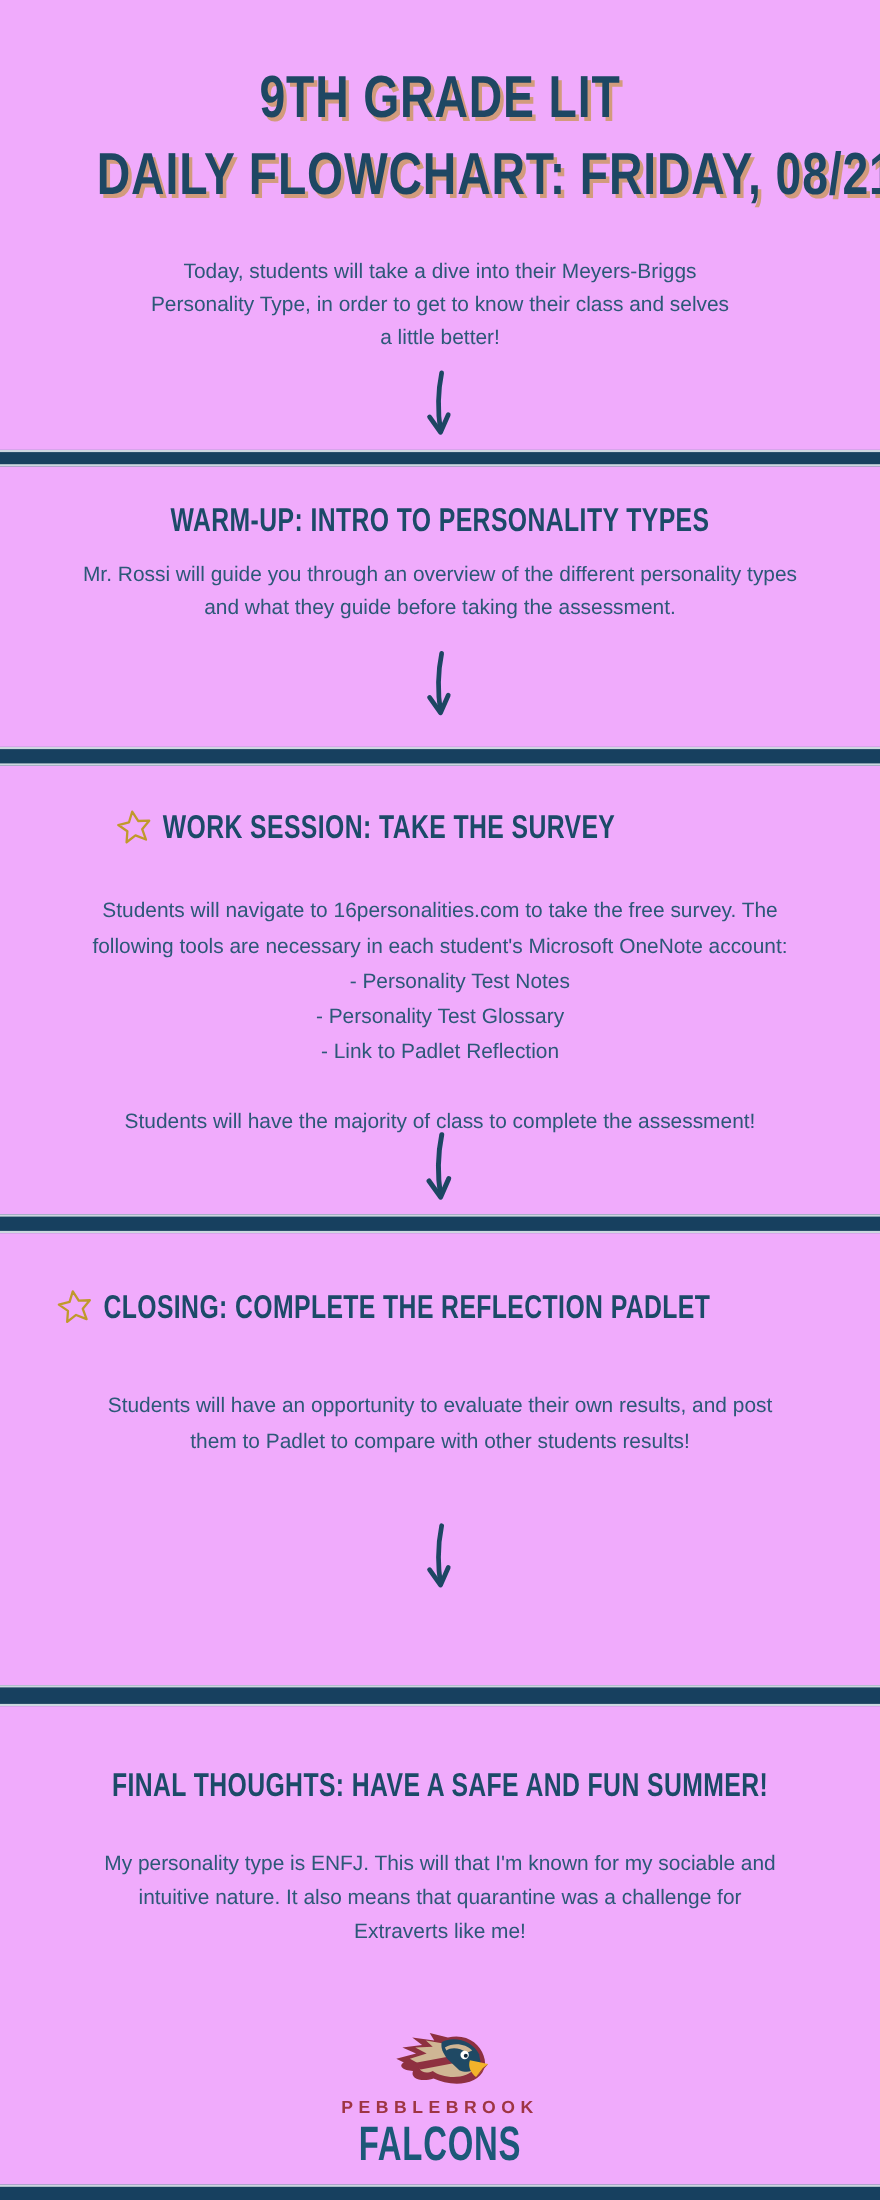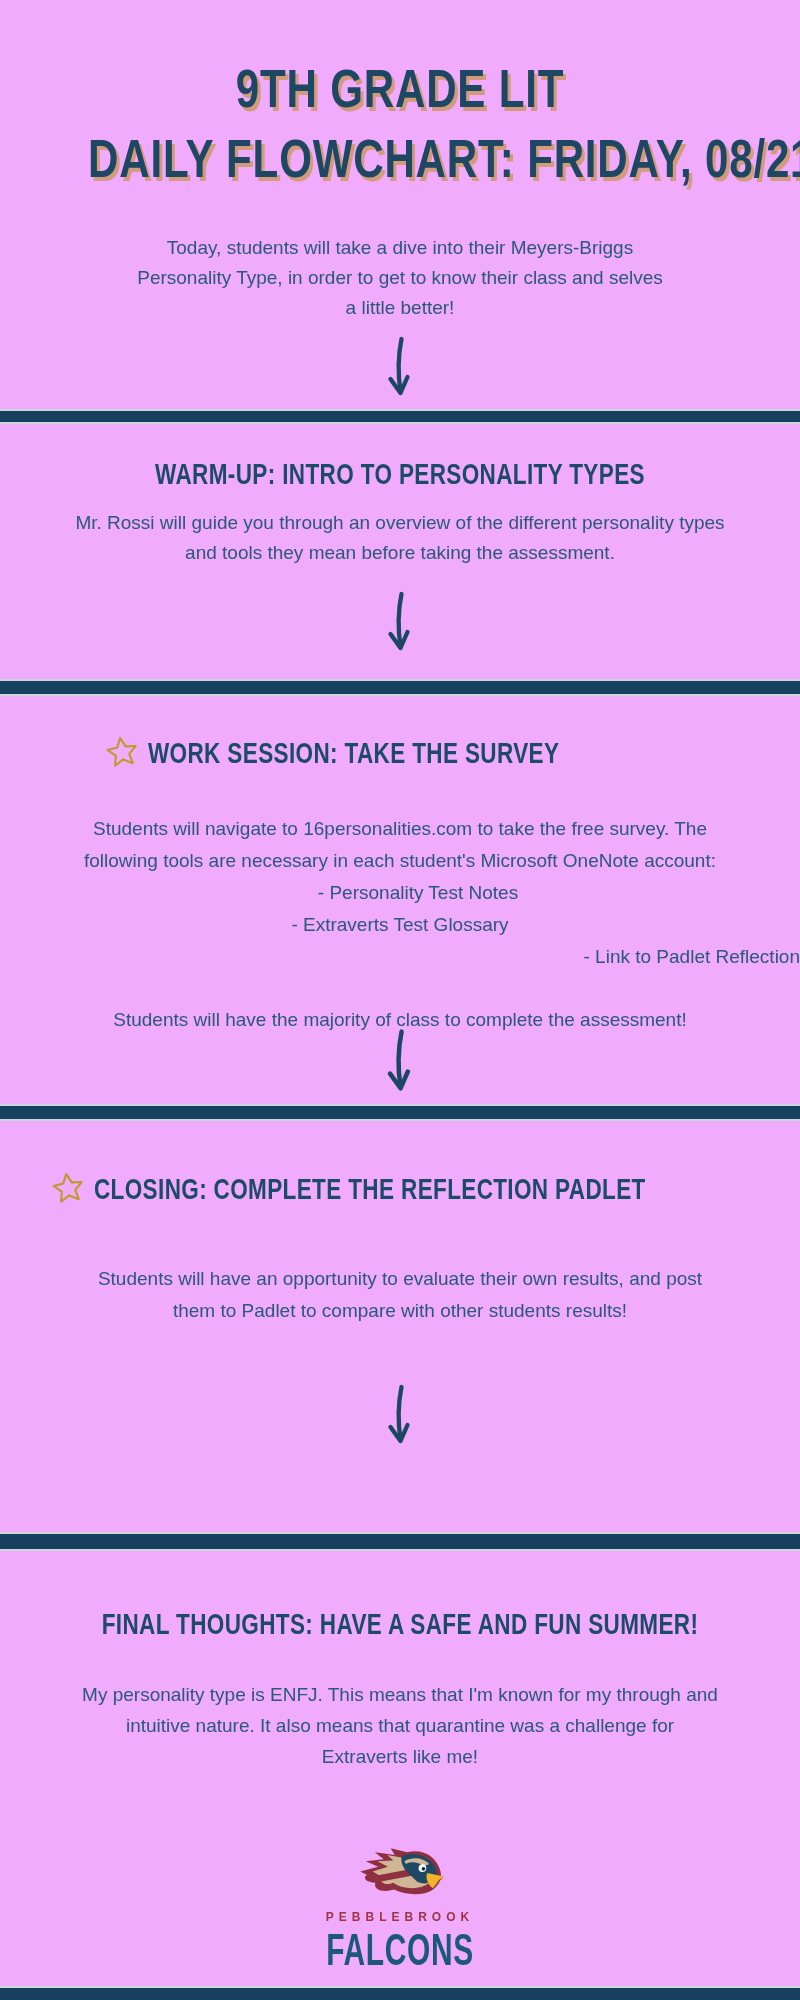--- a/index.html
+++ b/index.html
@@ -34,21 +34,21 @@
   
   .bar{
     left:0;width:800px;background:#17405f;box-sizing:border-box;
     border-top:2px solid #ccd7e0;border-bottom:2px solid #ccd7e0;
   }
   
   .arrow svg, .star svg{display:block;}
   
   .school-name{
     left:0;width:800px;text-align:center;color:#9e3543;
-    font-size:12px;font-weight:700;letter-spacing:5px;line-height:14px;
+    font-size:16px;font-weight:700;letter-spacing:5px;line-height:14px;
   }
   .mascot-name{
     left:0;width:800px;text-align:center;color:#1c5878;
     font-size:44px;font-weight:800;line-height:44px;white-space:nowrap;
     letter-spacing:1px;
     transform:scaleX(0.68);transform-origin:50% 50%;
   }
 </style>
 </head>
 <body>
@@ -69,21 +69,21 @@
       <path d="M21.5 3 C 18 20 17.5 36 20.5 56" fill="none" stroke="#1d4663" stroke-width="4.3" stroke-linecap="round"></path>
       <path d="M10.5 43 L 20.5 57 L 27.5 41" fill="none" stroke="#1d4663" stroke-width="4.3" stroke-linecap="round" stroke-linejoin="round"></path>
     </svg>
   </div>
 
   <div class="abs bar" style="top:409px;height:15px;"></div>
 
   <div class="abs section-heading heading-centered" style="top:458px;">WARM-UP: INTRO TO PERSONALITY TYPES</div>
   <div>
     <div class="abs body-line" style="top:508px;">Mr. Rossi will guide you through an overview of the different personality types</div>
-    <div class="abs body-line" style="top:538px;">and tools they mean before taking the assessment.</div>
+    <div class="abs body-line" style="top:538px;">and what they guide before taking the assessment.</div>
   </div>
 
   <div class="abs arrow" style="left:380px;top:591px;">
     <svg width="40" height="62" viewBox="0 0 40 62">
       <path d="M21.5 3 C 18 20 17.5 36 20.5 56" fill="none" stroke="#1d4663" stroke-width="4.3" stroke-linecap="round"></path>
       <path d="M10.5 43 L 20.5 57 L 27.5 41" fill="none" stroke="#1d4663" stroke-width="4.3" stroke-linecap="round" stroke-linejoin="round"></path>
     </svg>
   </div>
 
   <div class="abs bar" style="top:679px;height:17px;"></div>
@@ -92,22 +92,22 @@
     <svg width="32" height="32" viewBox="0 0 32 32" style="transform:rotate(-8deg);">
       <polygon points="16,2.8 20.2,11.9 30.2,13 22.8,19.8 24.9,29.6 16,24.5 7.1,29.6 9.2,19.8 1.8,13 11.8,11.9" fill="none" stroke="#c0992b" stroke-width="2.1" stroke-linejoin="round"></polygon>
     </svg>
   </div>
   <div class="abs section-heading heading-left" style="left:148px;top:737px;">WORK SESSION: TAKE THE SURVEY</div>
 
   <div>
     <div class="abs body-line" style="top:813px;line-height:32px;">Students will navigate to 16personalities.com to take the free survey. The</div>
     <div class="abs body-line" style="top:845px;line-height:32px;">following tools are necessary in each student's Microsoft OneNote account:</div>
     <div class="abs body-line" style="top:877px;line-height:32px;padding-left:18px;">- Personality Test Notes</div>
-    <div class="abs body-line" style="top:909px;line-height:32px;">- Extraverts Test Glossary</div>
-    <div class="abs body-line" style="top:941px;line-height:32px;text-align:right;">- Link to Padlet Reflection</div>
+    <div class="abs body-line" style="top:909px;line-height:32px;">- Personality Test Glossary</div>
+    <div class="abs body-line" style="top:941px;line-height:32px;">- Link to Padlet Reflection</div>
     <div class="abs body-line" style="top:1004px;line-height:32px;">Students will have the majority of class to complete the assessment!</div>
   </div>
 
   <div class="abs arrow" style="left:379px;top:1025px;">
     <svg width="42" height="72" viewBox="0 0 40 62">
       <path d="M21.5 3 C 18 20 17.5 36 20.5 56" fill="none" stroke="#1d4663" stroke-width="4.3" stroke-linecap="round"></path>
       <path d="M10.5 43 L 20.5 57 L 27.5 41" fill="none" stroke="#1d4663" stroke-width="4.3" stroke-linecap="round" stroke-linejoin="round"></path>
     </svg>
   </div>
 
@@ -130,21 +130,21 @@
       <path d="M21.5 3 C 18 20 17.5 36 20.5 56" fill="none" stroke="#1d4663" stroke-width="4.3" stroke-linecap="round"></path>
       <path d="M10.5 43 L 20.5 57 L 27.5 41" fill="none" stroke="#1d4663" stroke-width="4.3" stroke-linecap="round" stroke-linejoin="round"></path>
     </svg>
   </div>
 
   <div class="abs bar" style="top:1532px;height:19px;"></div>
 
   <div class="abs section-heading heading-centered" style="top:1608px;">FINAL THOUGHTS: HAVE A SAFE AND FUN SUMMER!</div>
 
   <div>
-    <div class="abs body-line" style="top:1679px;line-height:31px;">My personality type is ENFJ. This means that I'm known for my through and</div>
+    <div class="abs body-line" style="top:1679px;line-height:31px;">My personality type is ENFJ. This will that I'm known for my sociable and</div>
     <div class="abs body-line" style="top:1710px;line-height:31px;">intuitive nature. It also means that quarantine was a challenge for</div>
     <div class="abs body-line" style="top:1741px;line-height:31px;">Extraverts like me!</div>
   </div>
 
 
   <div class="abs" style="left:356px;top:1844px;">
     <svg width="90" height="58" viewBox="0 0 130 84">
 
       <path d="M6,40 L32,33 L14,25 L40,22 L27,12 L56,16 L50,6 L74,12 C98,6 116,20 121,36 C126,49 121,61 108,68 C92,76 70,73 55,66 C39,71 24,66 28,56 C15,56 8,49 16,45 Z" fill="#8e3040"></path>
 

